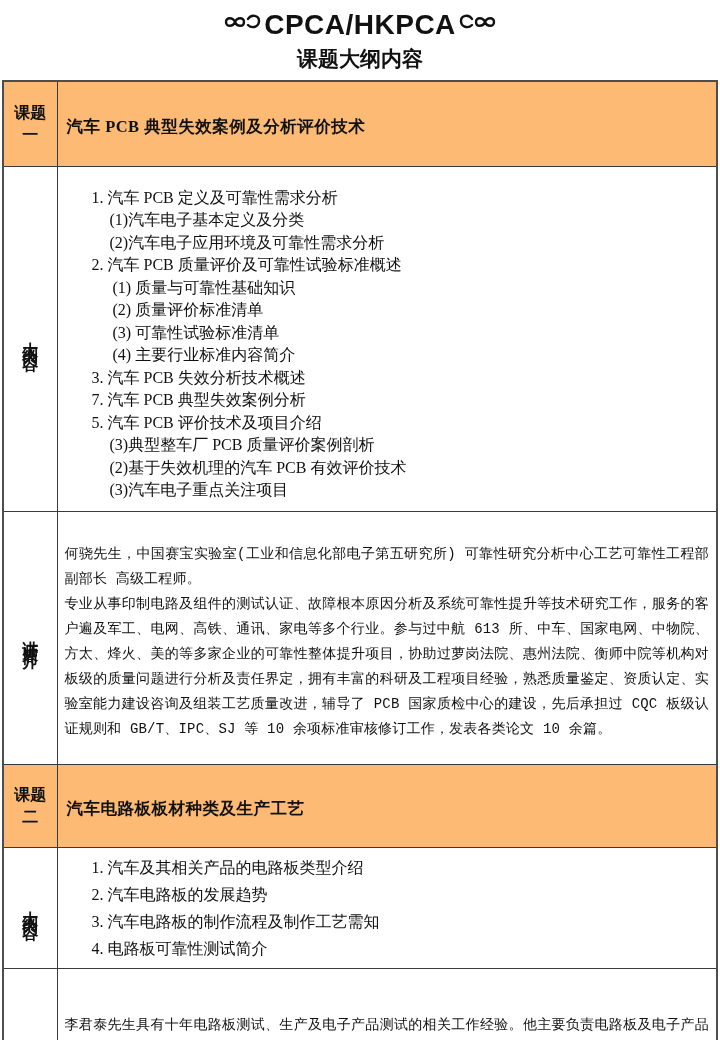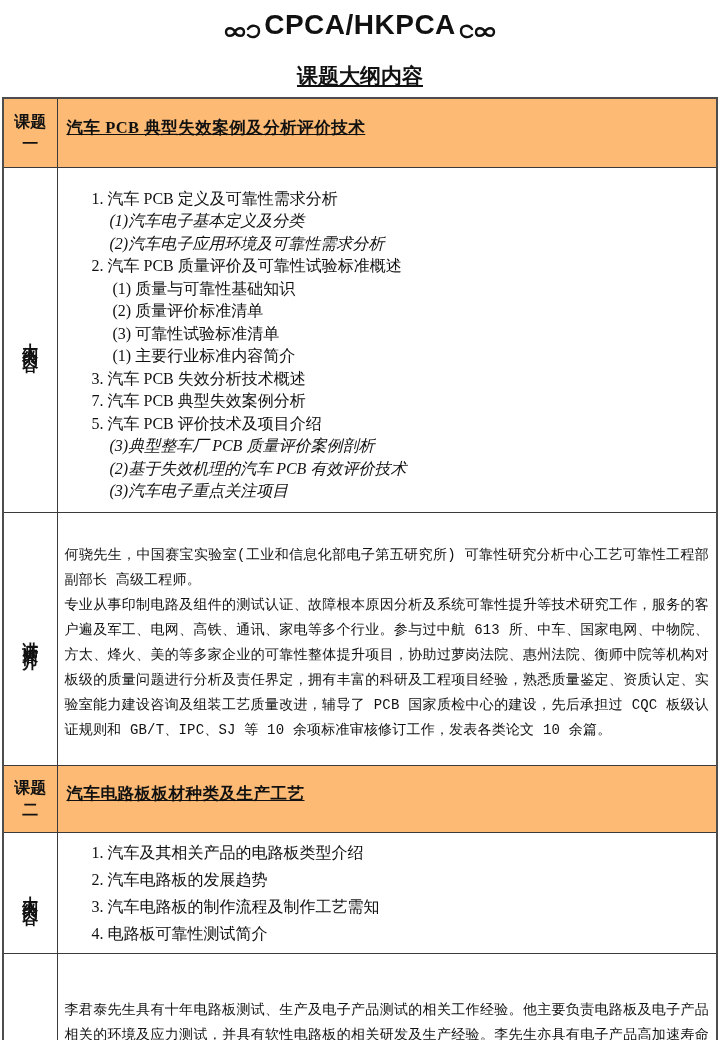--- a/index.html
+++ b/index.html
@@ -3,51 +3,51 @@
 <meta charset="utf-8">
 <style>
   html,body{margin:0;padding:0;}
   body{
     width:720px;height:1040px;background:#ffffff;overflow:hidden;
     font-family:"Liberation Serif","DejaVu Serif",serif;color:#111;
   }
   .doc-title{
     margin-top:8px;text-align:center;font-family:"Liberation Sans","DejaVu Sans",sans-serif;
     font-weight:700;font-size:28px;letter-spacing:0.5px;line-height:34px;
-    display:flex;align-items:flex-end;justify-content:center;gap:2px;
+    display:flex;align-items:flex-start;justify-content:center;gap:2px;
   }
   .doc-title svg{display:inline-block;margin-top:4px;}
   .doc-subtitle{
     text-align:center;font-family:"Liberation Sans","DejaVu Sans",sans-serif;
-    font-weight:700;font-size:21px;margin-top:20px;line-height:28px;text-decoration:underline;
+    font-weight:700;font-size:21px;margin-top:3px;line-height:28px;
   }
   table.outline{
     border-collapse:collapse;table-layout:fixed;width:716px;margin:7px auto 0;
     border:2px solid #4d4d4d;
   }
   table.outline td{border:1px solid #3a3a3a;vertical-align:middle;}
   col.c-label{width:54px;}
   .topic-row td{background:#fdba74;}
   .label-cell{text-align:center;font-weight:700;font-size:16px;padding:2px 0;}
   .topic-num .l2{margin-top:1px;}
   .topic-title{
-    font-weight:700;font-size:16.5px;padding:4px 10px 14px 9px;letter-spacing:0.5px;text-decoration:underline;
+    font-weight:700;font-size:16.5px;padding:20px 10px 14px 9px;letter-spacing:0.5px;
   }
   td.v-label{text-align:center;}
   .vtext{
     writing-mode:vertical-rl;text-orientation:upright;display:inline-block;
     font-weight:700;font-size:16px;letter-spacing:4px;line-height:1;
   }
   .outline-cell{vertical-align:top;padding:14px 6px 4px 6px;font-size:16px;}
   .outline-1 .o-item{line-height:22.5px;}
   .outline-2{padding-top:4px;}
   .outline-2 .o-item{line-height:27px;}
   .o-item{white-space:pre-wrap;}
   .o-item.lvl1{padding-left:28px;}
-  .o-item.lvl2{padding-left:46px;font-style:italic;}
+  .o-item.lvl2{padding-left:46px;}
   .o-item.lvl3{padding-left:49px;}
   .lect-cell{vertical-align:top;padding:12px 7px 4px 7px;}
   .lect-cell.s2{padding-top:17px;}
   .bio-p{
     margin:0;font-size:14px;line-height:25px;text-align:justify;
     text-justify:inter-ideograph;letter-spacing:0.2px;font-family:Liberation Mono, monospace;
   }
   
   tr.r-topic1 td{height:50px;}
   tr.r-outline1 td{height:326px;}
@@ -100,21 +100,21 @@
         </td>
         <td class="outline-cell outline-1">
 
         <div class="o-item lvl1">1. 汽车 PCB 定义及可靠性需求分析</div>
             <div class="o-item lvl2">(1)汽车电子基本定义及分类</div>
             <div class="o-item lvl2">(2)汽车电子应用环境及可靠性需求分析</div>
             <div class="o-item lvl1">2. 汽车 PCB 质量评价及可靠性试验标准概述</div>
             <div class="o-item lvl3">(1) 质量与可靠性基础知识</div>
             <div class="o-item lvl3">(2) 质量评价标准清单</div>
             <div class="o-item lvl3">(3) 可靠性试验标准清单</div>
-            <div class="o-item lvl3">(1) 主要行业标准内容简介</div>
+            <div class="o-item lvl3">(4) 主要行业标准内容简介</div>
             <div class="o-item lvl1">3. 汽车 PCB 失效分析技术概述</div>
             <div class="o-item lvl1">7. 汽车 PCB 典型失效案例分析</div>
             <div class="o-item lvl1">5. 汽车 PCB 评价技术及项目介绍</div>
             <div class="o-item lvl2">(3)典型整车厂 PCB 质量评价案例剖析</div>
             <div class="o-item lvl2">(2)基于失效机理的汽车 PCB 有效评价技术</div>
             <div class="o-item lvl2">(3)汽车电子重点关注项目</div>
           </td>
       </tr>
 
       <tr class="r-lect1">

